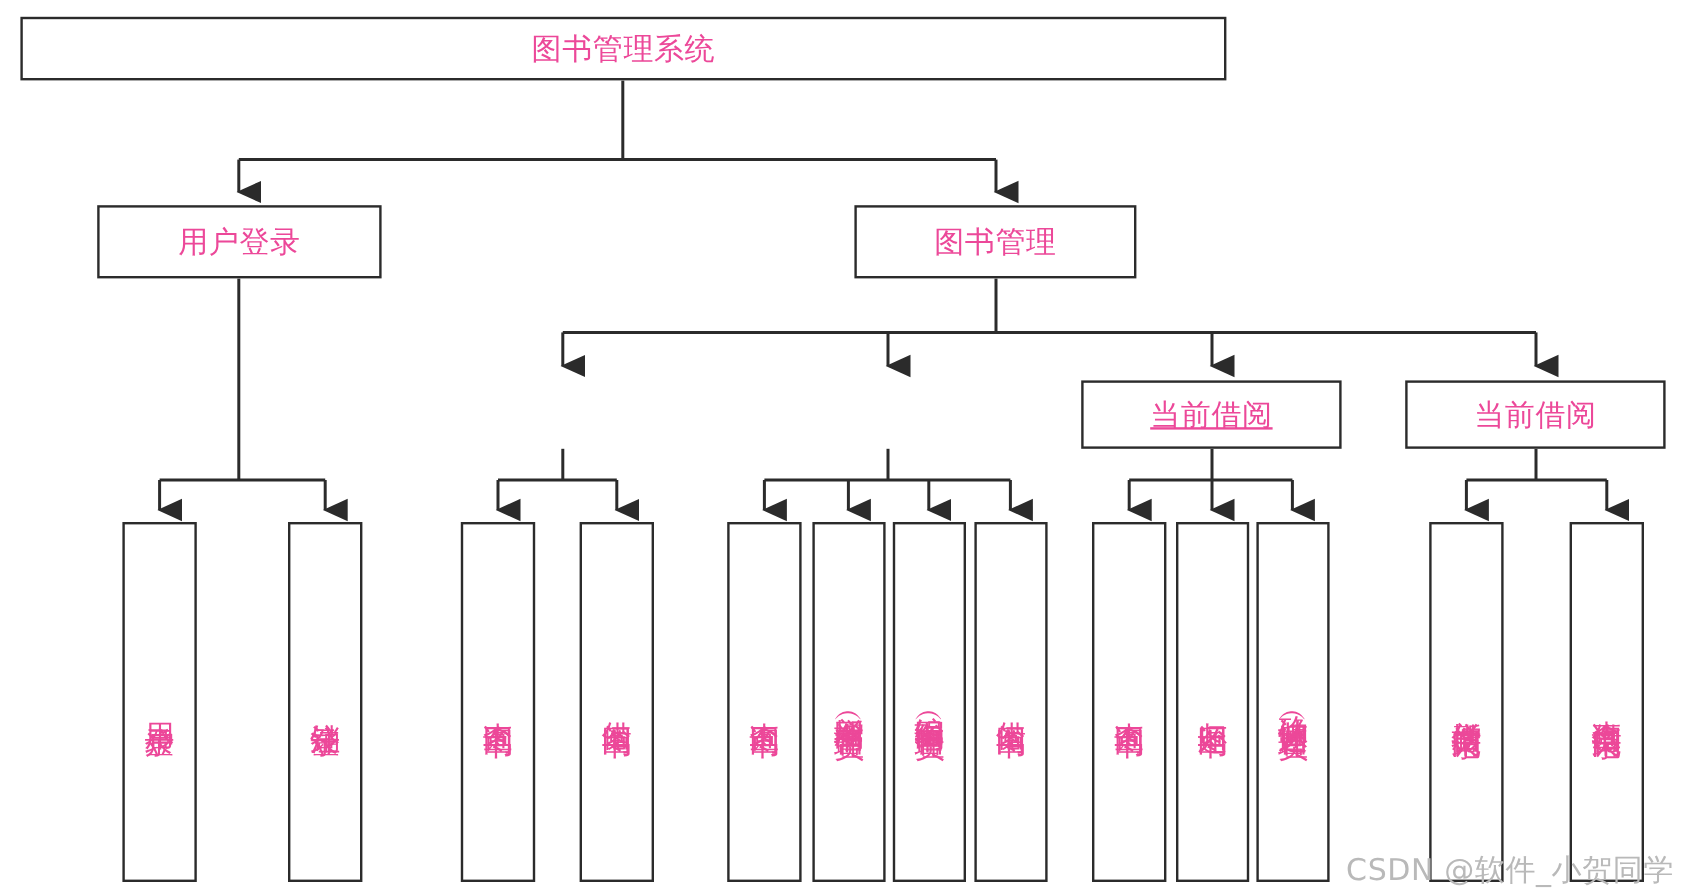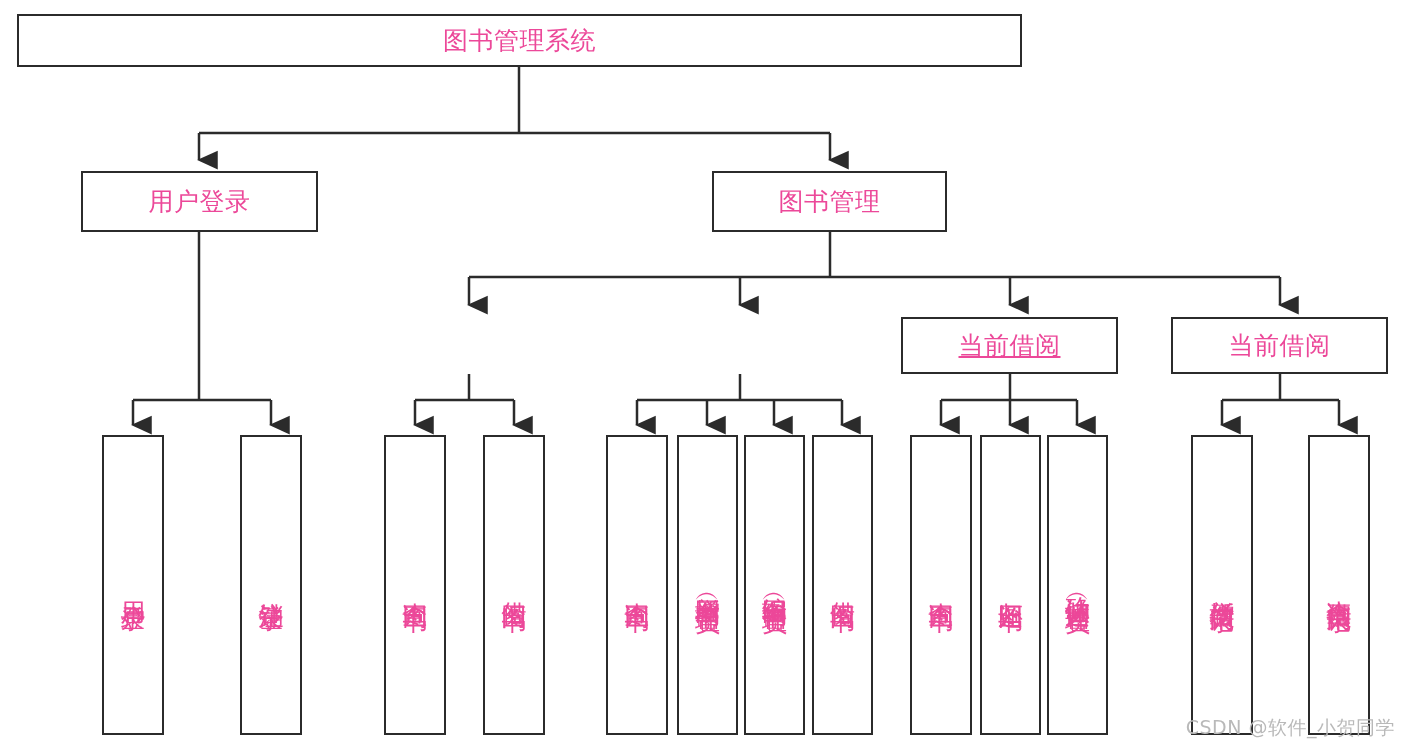--- a/index.html
+++ b/index.html
@@ -53,21 +53,21 @@
     line-height: 1.16;
     letter-spacing: 2px;
     white-space: nowrap;
     max-height: 100%;
   }
   .node.root .label { font-size: 25px; }
   .watermark {
     position: absolute;
     right: 10px;
     bottom: 6px;
-    font-size: 19px;
+    font-size: 25px;
     color: #b9b9b9;
     white-space: nowrap;
     letter-spacing: 0.5px;
   }
 </style>
 </head>
 <body>
 
 <div id="canvas">
 

